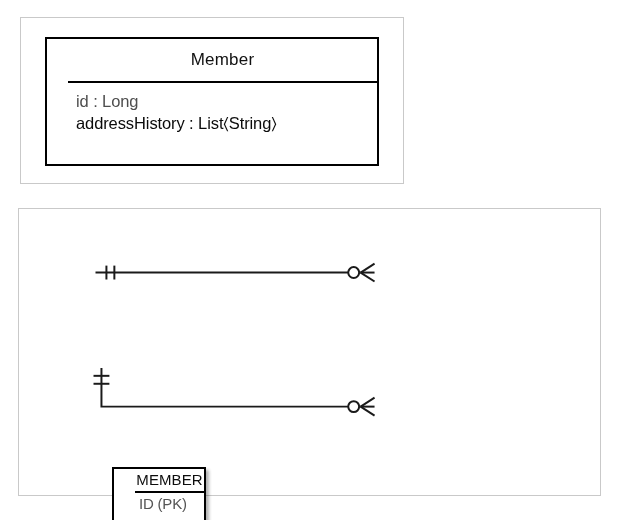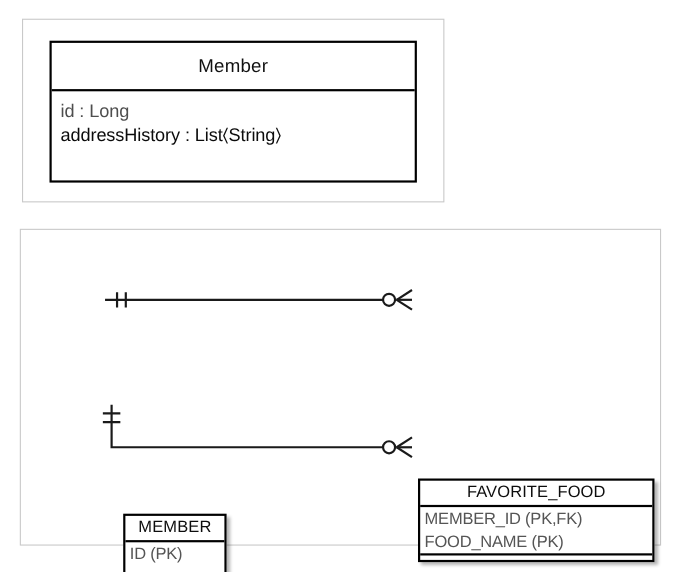--- a/index.html
+++ b/index.html
@@ -31,20 +31,21 @@
     position: absolute;
     background: #ffffff;
     border: 2px solid #000000;
     box-sizing: border-box;
   }
   .box.shadow { box-shadow: 3px 3px 3px rgba(0,0,0,0.30); }
 
   .compartment {
     box-sizing: border-box;
     overflow: hidden;
+    margin-left: 21px;
   }
   .compartment + .compartment { border-top: 2px solid #000000; }
 
   .box-title {
     text-align: center;
     color: #111111;
     font-weight: normal;
   }
 
   
@@ -191,26 +192,14 @@
     </div>
     <div class="compartment pk-comp">
       <div class="er-row">ID (PK)</div>
     </div>
     <div class="compartment rest-comp">
       <div class="er-row dots">...</div>
 
     </div>
   </div>
 
-  <div class="box shadow er-table" id="favorite-food-table">
-    <div class="compartment er-title-comp">
-      <div class="box-title">FAVORITE_FOOD</div>
-    </div>
-    <div class="compartment attr-comp">
-      <div class="er-row">MEMBER_ID (PK,FK)</div>
-      <div class="er-row">FOOD_NAME (PK)</div>
-    </div>
-    <div class="compartment empty-comp">
-      <div class="er-row"></div>
-    </div>
-  </div>
 
 </div>
 
 </body></html>

